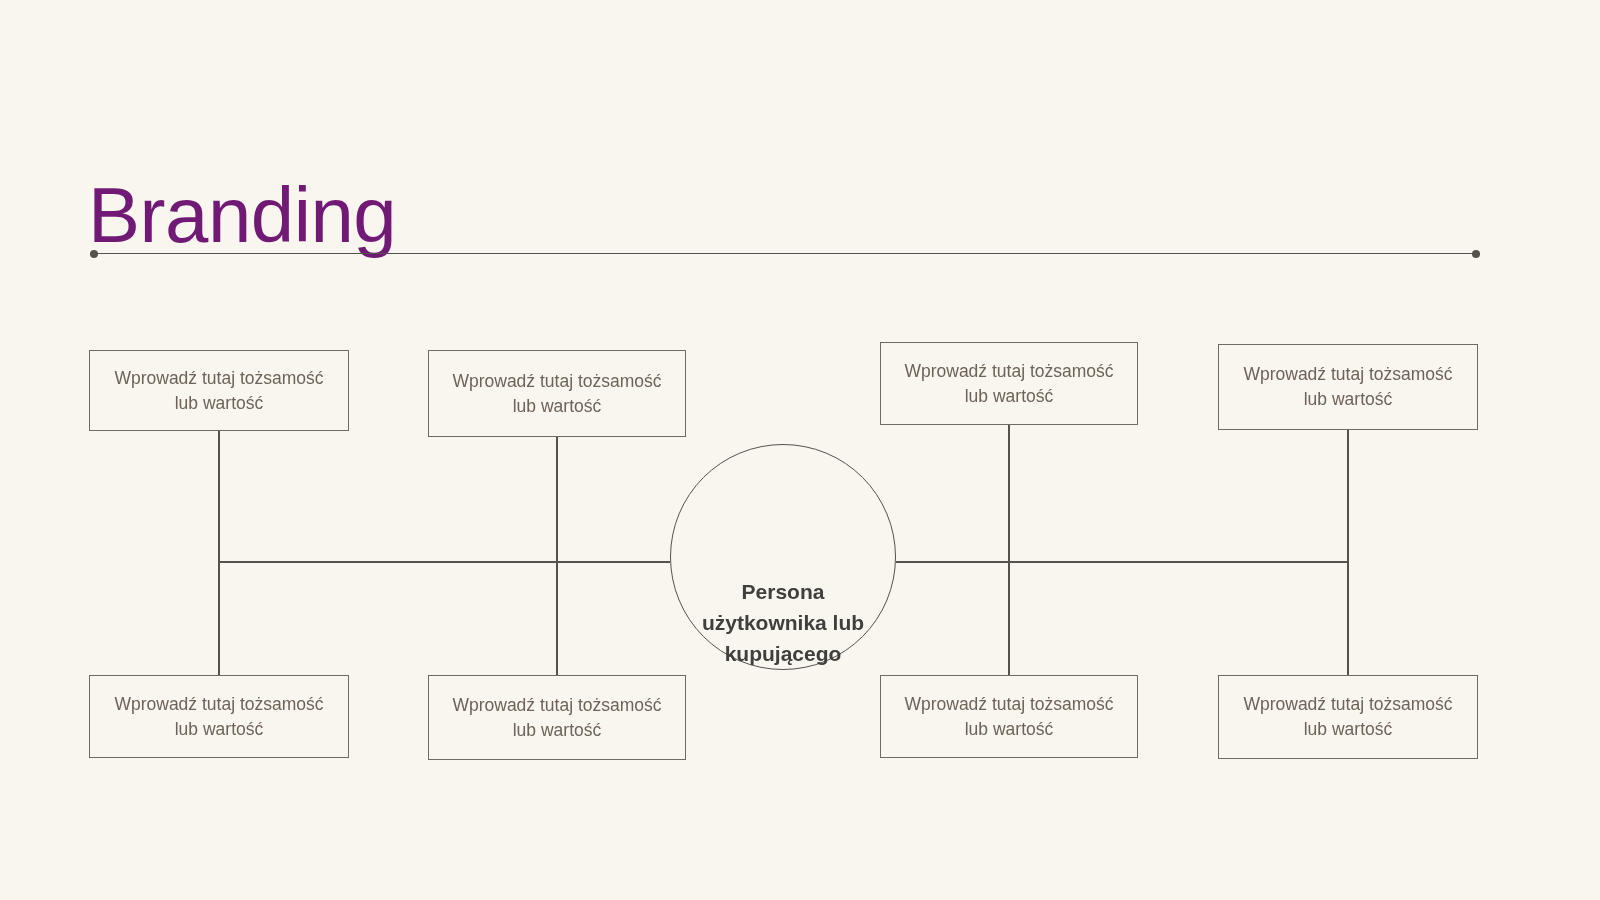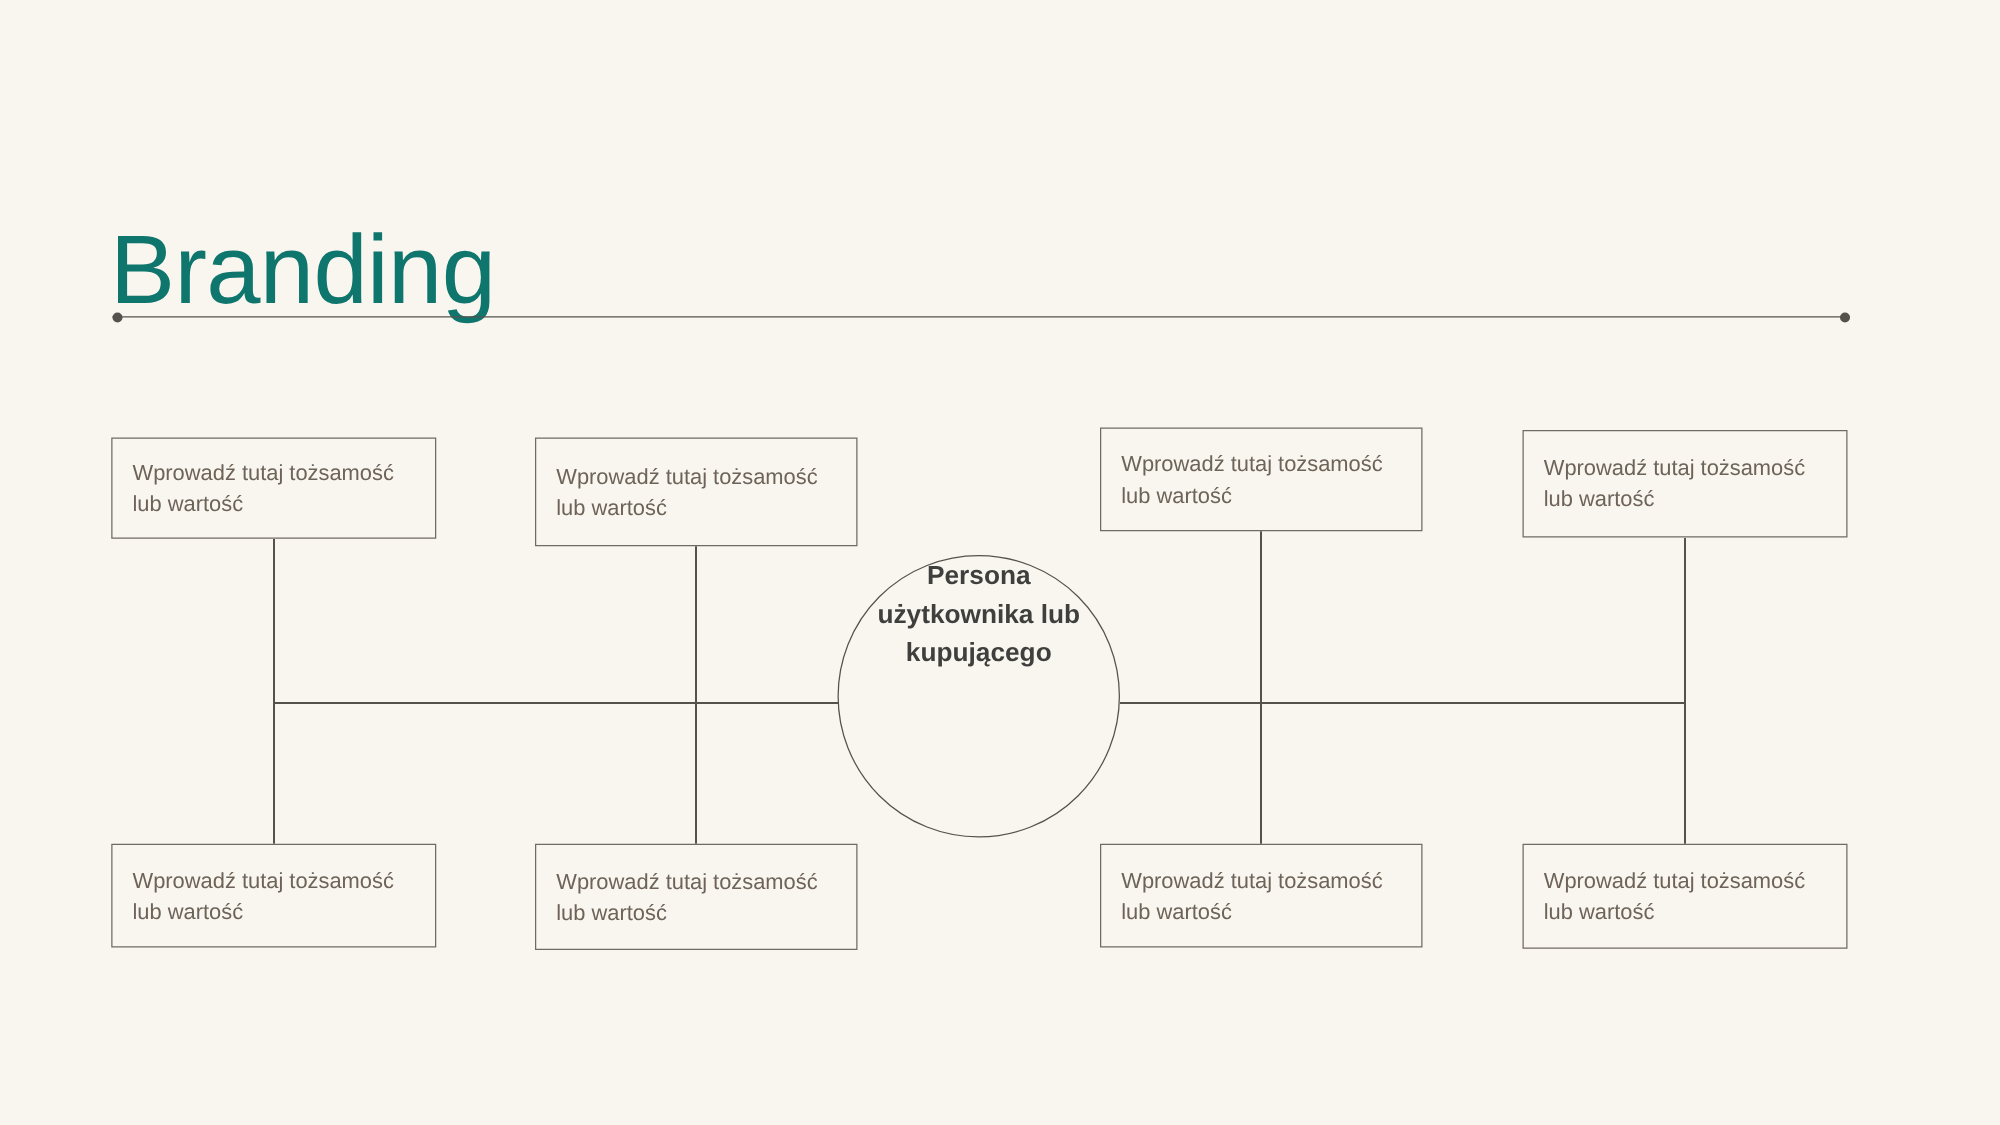--- a/index.html
+++ b/index.html
@@ -20,21 +20,21 @@
   }
 
   
   .page-title {
     position: absolute;
     left: 88px;
     top: 123px;
     font-size: 78px;
     font-weight: 400;
     letter-spacing: -0.5px;
-    color: #0f766e;
+    color: #701a75;
     line-height: 1.05;
     white-space: nowrap;
   }
   .page-desc {
     position: absolute;
     left: 704px;
     top: 138px;
     width: 772px;
     font-size: 20.5px;
     line-height: 34px;
@@ -85,37 +85,38 @@
   }
 
   .node-box {
     position: absolute;
     box-sizing: border-box;
     border: 1.6px solid #6f6a63;
     background: #f9f6ef;
     display: flex;
     align-items: center;
     justify-content: center;
+    text-align: center;
     padding: 6px 16px;
     color: #6d6359;
     font-size: 17.5px;
     line-height: 25px;
   }
   .node-label {
     display: block;
   }
 
   .center-circle {
     position: absolute;
     box-sizing: border-box;
     border: 1.6px solid #55524e;
     border-radius: 50%;
     background: #f9f6ef;
     display: flex;
-    align-items: flex-start;
+    align-items: flex-end;
     justify-content: center;
     text-align: center;
     color: #3f3f3d;
     font-size: 21px;
     font-weight: 700;
     line-height: 31px;
   }
 </style>
 </head>
 <body>

